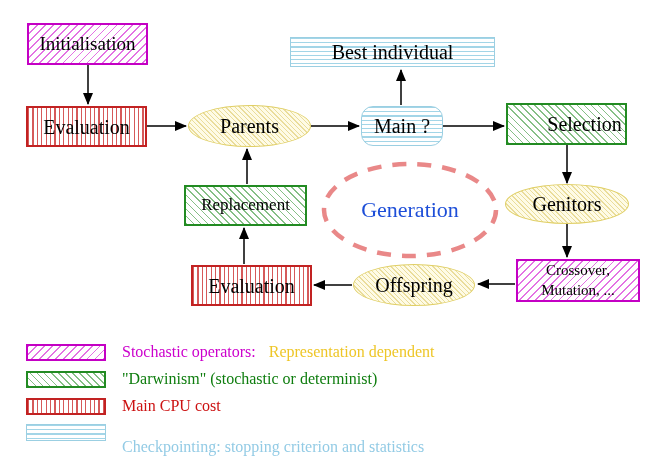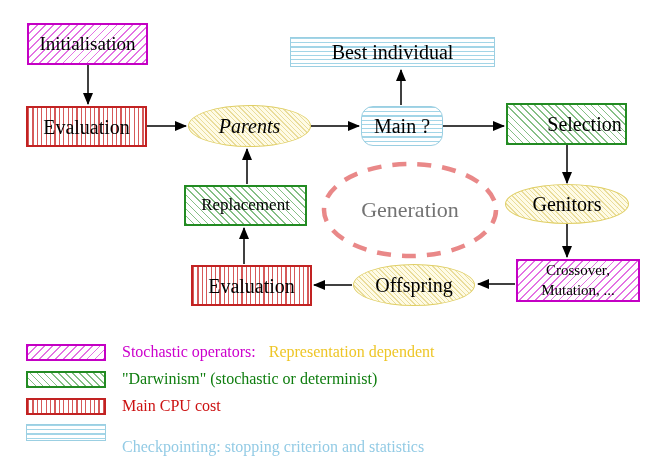--- a/index.html
+++ b/index.html
@@ -28,32 +28,32 @@
     border:1.5px solid #9bcfe2;background-color:#fff;
     background-image:repeating-linear-gradient(180deg,rgba(158,211,230,0.95) 0 1.2px,transparent 1.2px 4.2px);
   }
   .yellow-ellipse{
     border:1.5px solid #e0cf66;border-radius:50%;background-color:#fefbe6;
     background-image:repeating-linear-gradient(45deg,rgba(214,190,80,0.5) 0 1px,transparent 1px 3.3px);
   }
   
   .pos-init{left:27px;top:23px;width:121px;height:42px;font-size:19px;}
   .pos-eval1{left:26px;top:106px;width:121px;height:41px;}
-  .pos-parents{left:188px;top:105px;width:123px;height:42px;font-style:italic;}
+  .pos-parents{left:188px;top:105px;width:123px;height:42px;}
   .pos-stop{left:361px;top:106px;width:82px;height:40px;border-radius:12px;}
   .pos-best{left:290px;top:37px;width:205px;height:30px;border-width:1px;}
   .pos-selection{left:506px;top:103px;width:121px;height:42px;padding-left:36px;}
   .pos-genitors{left:505px;top:184px;width:124px;height:40px;}
   .pos-crossover{left:516px;top:259px;width:124px;height:43px;font-size:15px;line-height:1.3;}
   .pos-offspring{left:353px;top:264px;width:122px;height:42px;}
   .pos-eval2{left:191px;top:265px;width:121px;height:41px;}
   .pos-replacement{left:184px;top:185px;width:123px;height:41px;font-size:17px;}
   .pos-generation{
     left:323px;top:163px;width:174px;height:94px;border:none;background:none;
-    color:#737373;font-size:22px;
+    color:#1d4ed8;font-size:22px;
   }
   
   #arrows{position:absolute;left:0;top:0;width:662px;height:471px;pointer-events:none;}
   #arrows line{stroke:#000;stroke-width:1.5;}
   
   .legend-row{position:absolute;left:26px;display:flex;align-items:center;height:18px;}
   .legend-swatch{width:80px;height:17px;box-sizing:border-box;flex:none;}
   .legend-text{margin-left:16px;font-size:16px;white-space:nowrap;}
   .lr1{top:343px;} .lr2{top:370px;} .lr3{top:397px;} .lr4{top:423px;}
   .c-magenta{color:#cc00cc;}

